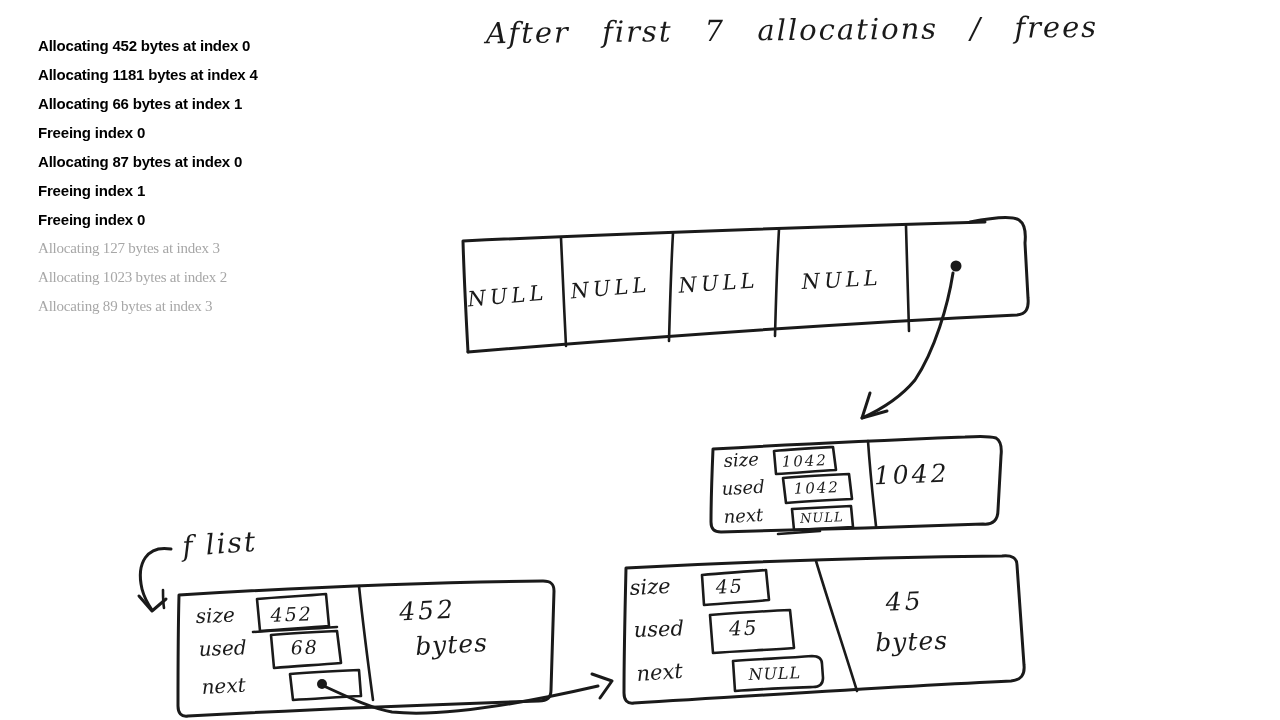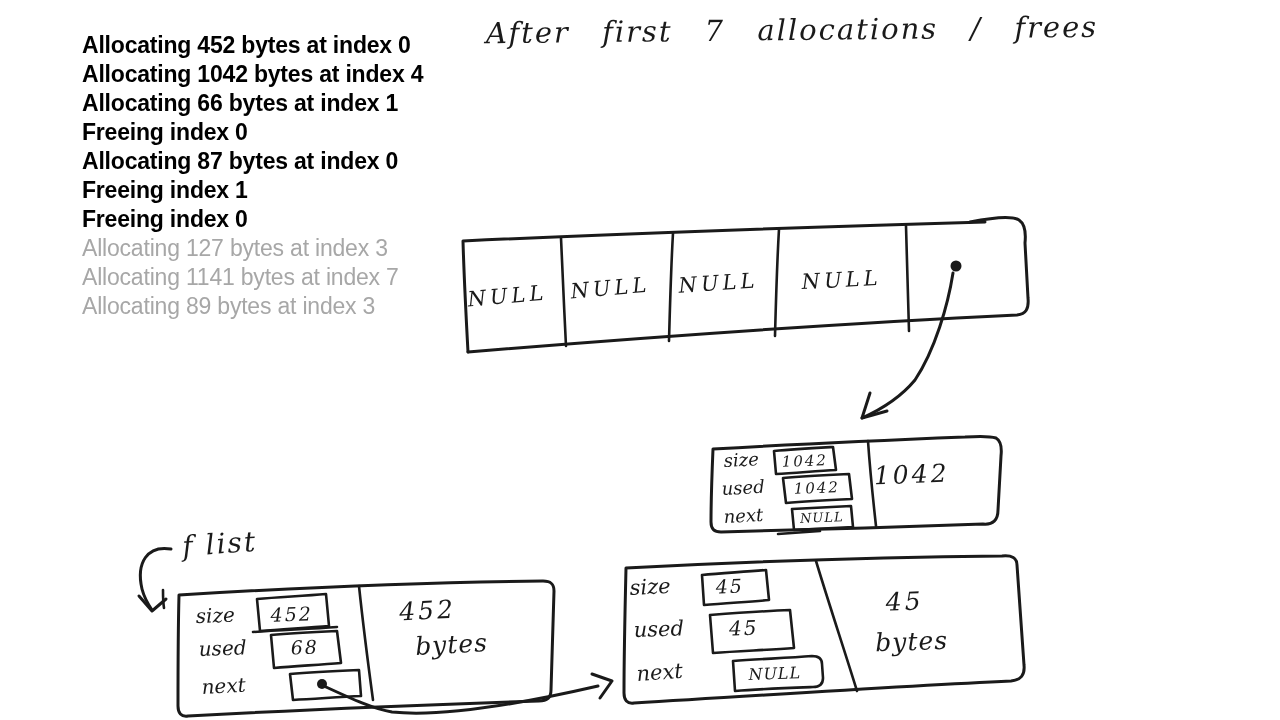--- a/index.html
+++ b/index.html
@@ -5,24 +5,24 @@
   :root { --ink:#1a1a1a; --log-done:#000000; --log-pending:#a7a7a7; --bg:#ffffff; }
   * { box-sizing:border-box; }
   html,body { margin:0; padding:0; }
   body {
     width:1280px; height:720px; position:relative; overflow:hidden;
     background:var(--bg);
     font-family:"Liberation Sans", sans-serif;
   }
   .log { position:absolute; left:38px; top:31px; }
   .log-line {
-    font-size:23px; line-height:29px; font-weight:700;
-    color:var(--log-done); letter-spacing:-0.2px; white-space:nowrap;margin-left:44px;
+    font-size:15px; line-height:29px; font-weight:700;
+    color:var(--log-done); letter-spacing:-0.2px; white-space:nowrap;
   }
-  .log-line.pending { color:var(--log-pending); font-weight:400; }
+  .log-line.pending { color:var(--log-pending); font-weight:400;font-family:Liberation Serif, serif; }
   .title {
     position:absolute; left:486px; top:13px; white-space:nowrap;
     font-family:"DejaVu Serif", serif; font-style:italic;
     font-size:29px; color:var(--ink);
     letter-spacing:2px; word-spacing:21px;
     transform:rotate(-0.6deg);
   }
   svg.canvas { position:absolute; left:0; top:0; }
   .ink { stroke:var(--ink); stroke-width:3; fill:none; stroke-linecap:round; stroke-linejoin:round; }
   .ink-thin { stroke-width:2.6; }
@@ -30,28 +30,28 @@
   text.hw {
     font-family:"DejaVu Serif", serif; font-style:italic;
     fill:var(--ink); stroke:none;
   }
 </style>
 </head>
 <body>
 
 <div class="log">
   <div class="log-line">Allocating 452 bytes at index 0</div>
-  <div class="log-line">Allocating 1042 bytes at index 4</div>
+  <div class="log-line">Allocating 1181 bytes at index 4</div>
   <div class="log-line">Allocating 66 bytes at index 1</div>
   <div class="log-line">Freeing index 0</div>
   <div class="log-line">Allocating 87 bytes at index 0</div>
   <div class="log-line">Freeing index 1</div>
   <div class="log-line">Freeing index 0</div>
   <div class="log-line pending">Allocating 127 bytes at index 3</div>
-  <div class="log-line pending">Allocating 1141 bytes at index 7</div>
+  <div class="log-line pending">Allocating 1023 bytes at index 2</div>
   <div class="log-line pending">Allocating 89 bytes at index 3</div>
 </div>
 
 <div class="title">After first 7 allocations / frees</div>
 
 <svg class="canvas" width="1280" height="720" viewBox="0 0 1280 720">
 
   <g>
     <path class="ink" d="M 468 352 C 466 315 464 278 463 241 C 630 233 810 227 985 222"></path>
     <path class="ink" d="M 970 222 C 995 217 1013 216 1019 220 C 1025 224 1026 233 1025 243 L 1028 298 C 1029 309 1026 314 1017 315 C 850 323 650 337 468 352"></path>

